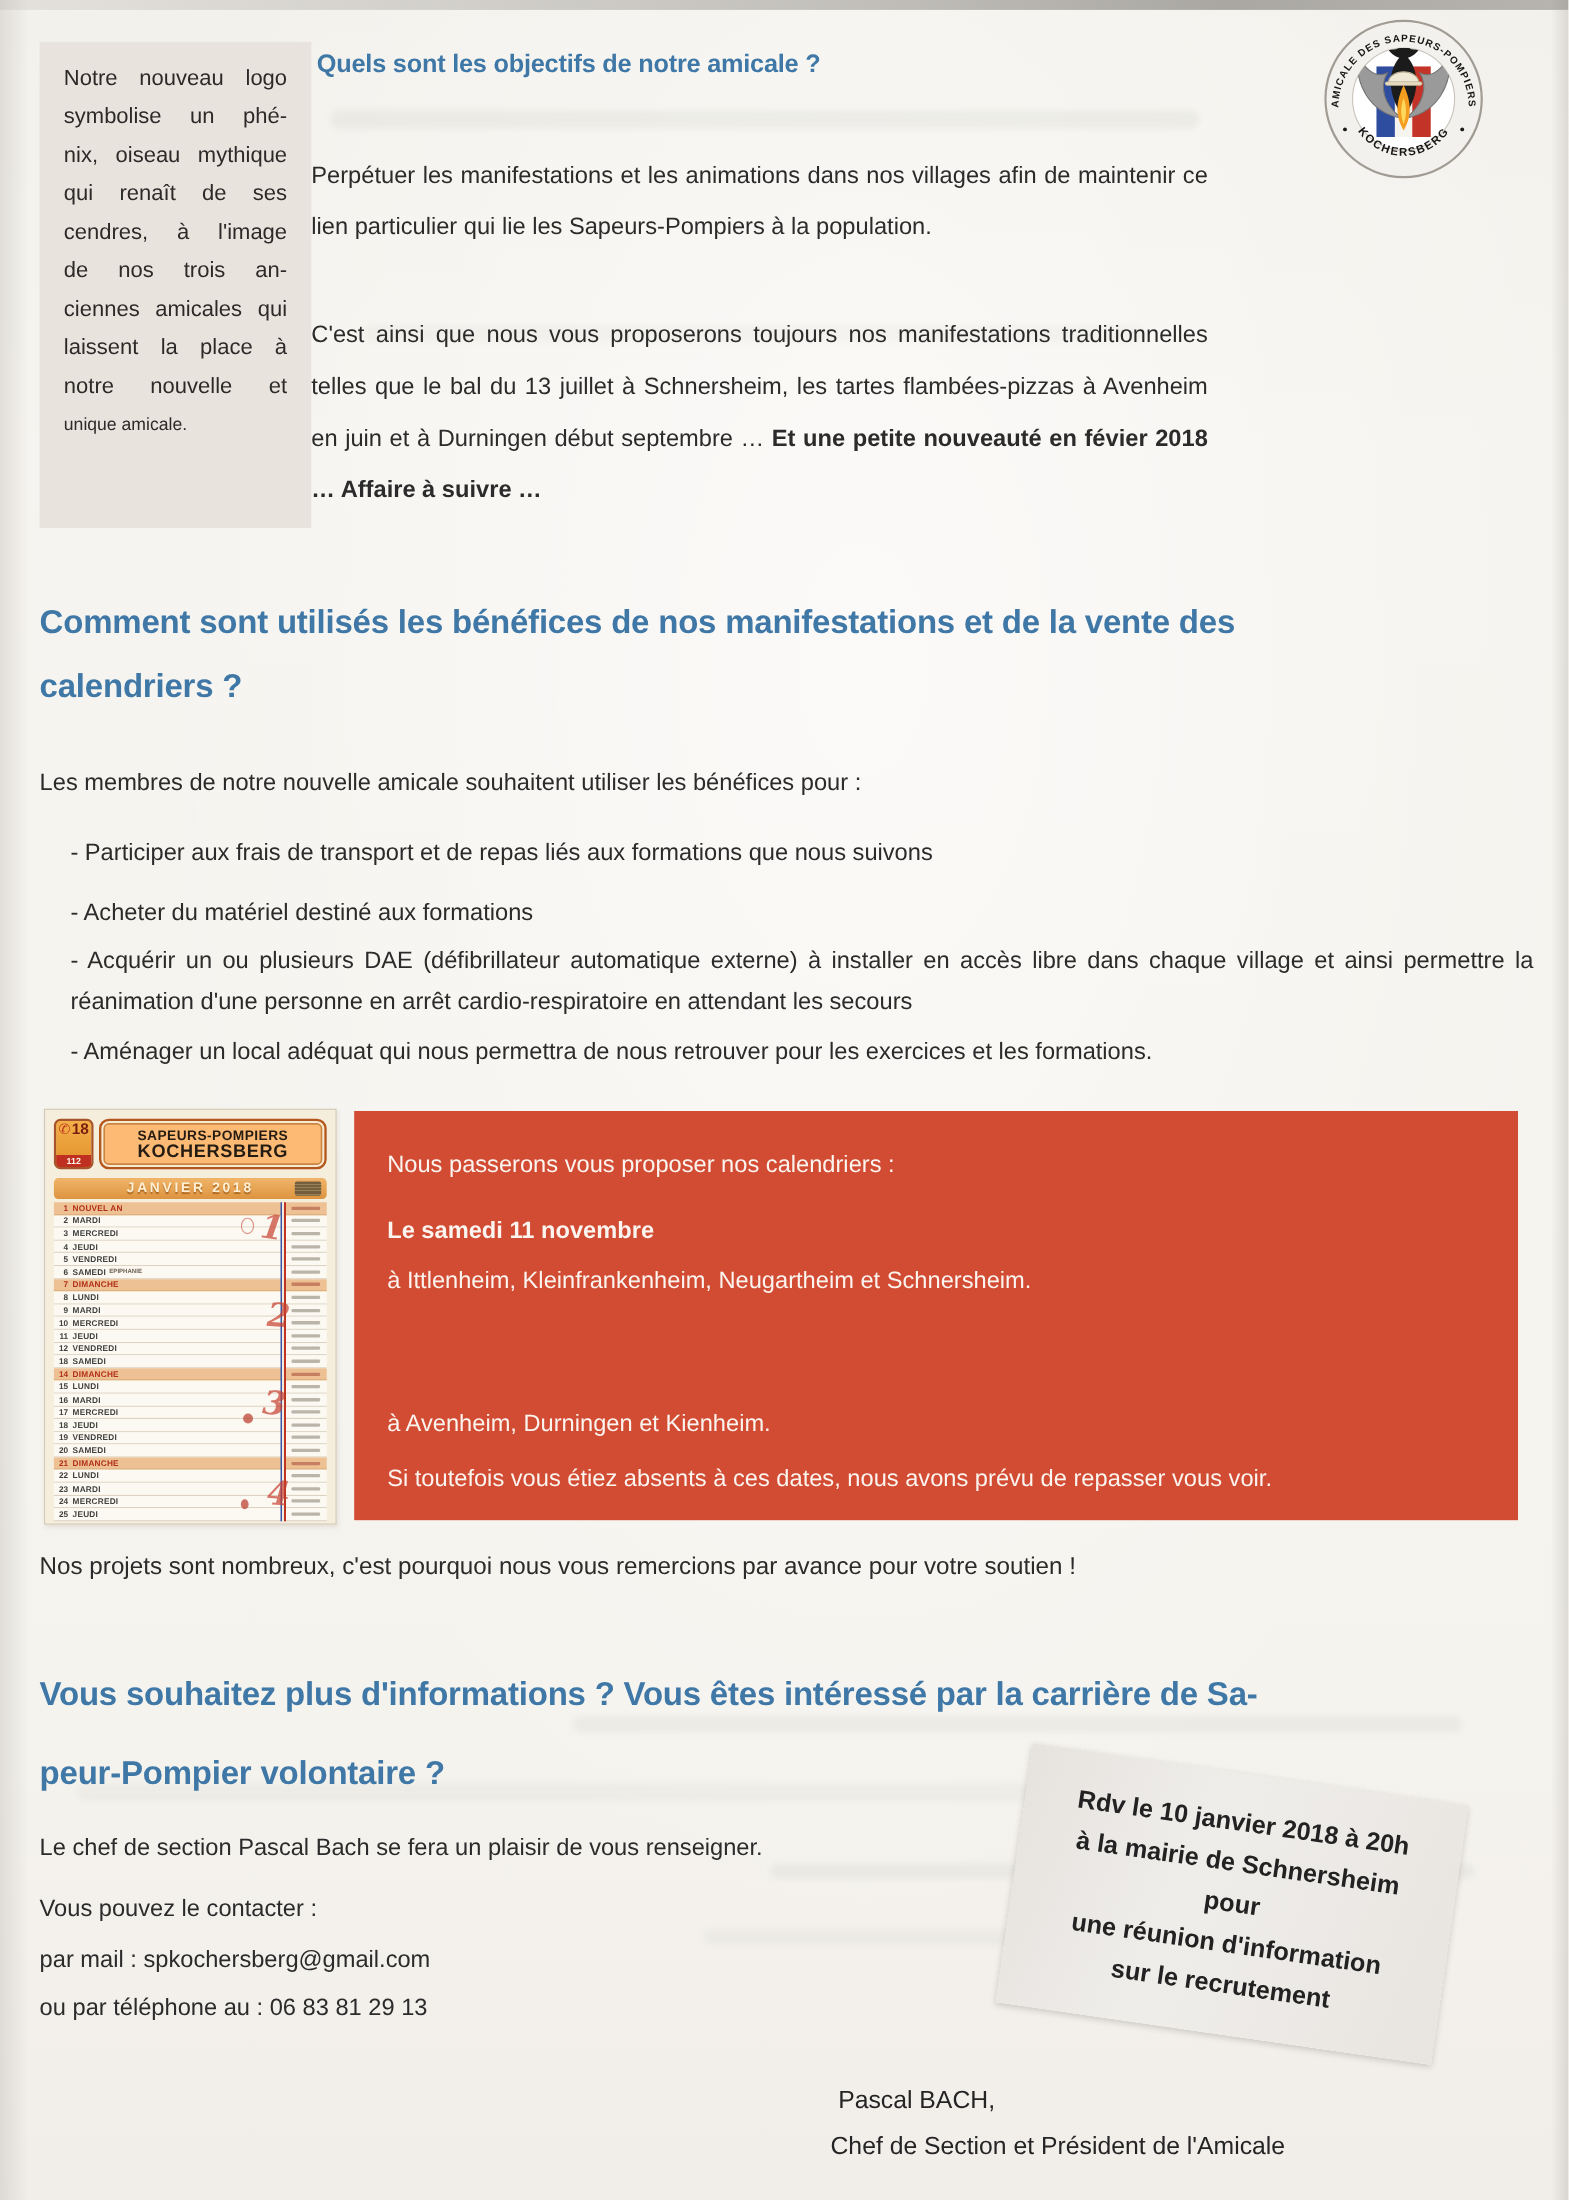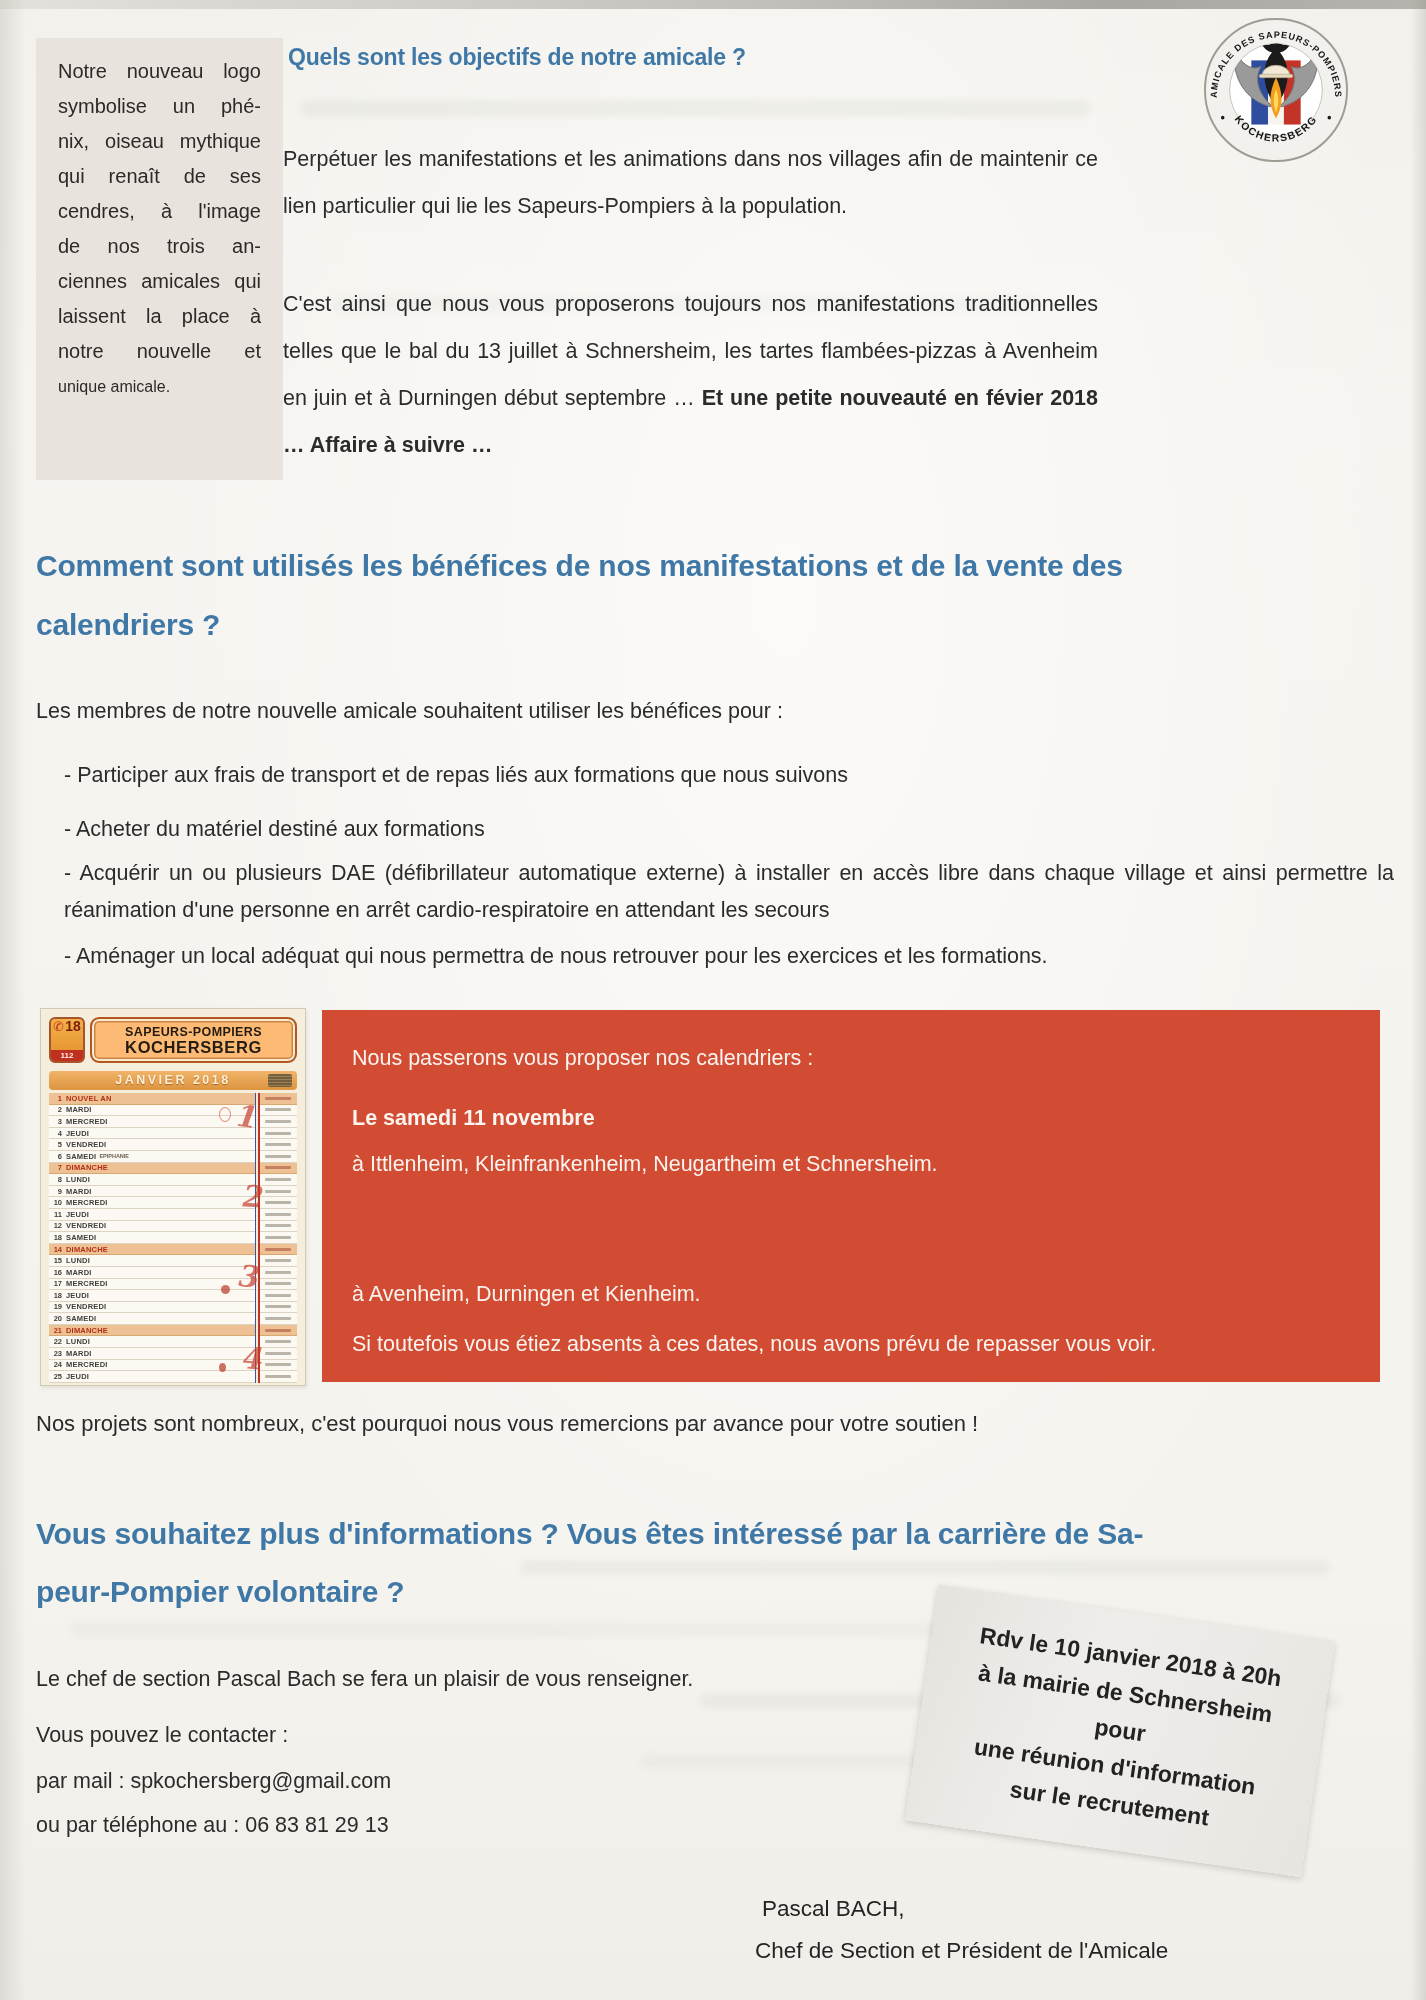--- a/index.html
+++ b/index.html
@@ -27,21 +27,21 @@
   .logo-box{position:absolute;left:36px;top:38px;width:247px;height:442px;
     background:#e9e3de;box-sizing:border-box;padding:16px 22px;}
   .logo-box-text{font-size:20px;line-height:35px;color:#2c2a28;
     white-space:pre-line;text-align:justify;text-align-last:justify;}
   .logo-box-last{font-size:16px;line-height:35px;color:#2c2a28;}
 
   
   .h-blue{position:absolute;margin:0;color:#3f78a6;font-weight:700;letter-spacing:-0.2px;}
   .h1{left:288px;top:44px;width:880px;font-size:23px;}
   .h2{left:36px;top:536px;width:1380px;font-size:30px;line-height:59px;white-space:pre-line;}
-  .h3{left:36px;top:1505px;width:1380px;font-size:30px;line-height:58px;white-space:pre-line;}
+  .h3{left:36px;top:1505px;width:1380px;font-size:30px;line-height:72px;white-space:pre-line;}
 
   
   .p{position:absolute;margin:0;font-size:21.5px;line-height:47px;color:#2b2b2b;}
   .p1{left:283px;top:136px;width:815px;text-align:justify;}
   .p2{left:283px;top:281px;width:815px;text-align:justify;}
   .bold{font-weight:700;}
   .intro{left:36px;top:688px;width:1300px;}
   .bullet{left:64px;width:1330px;}
   .b1{top:752px;}
   .b2{top:806px;}

